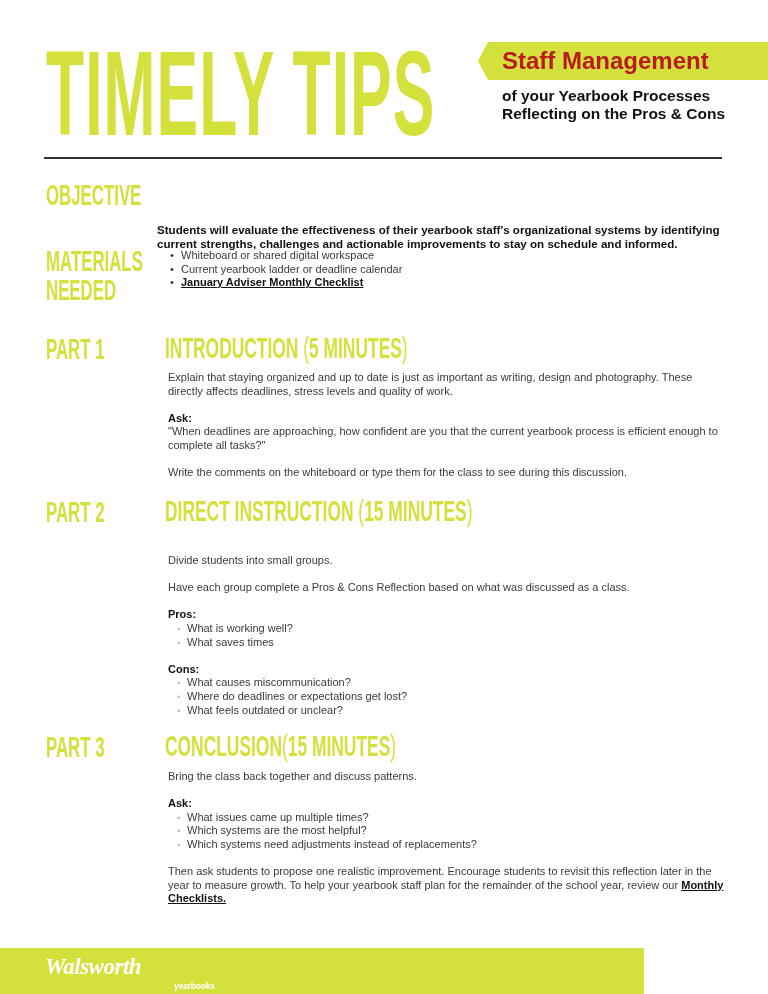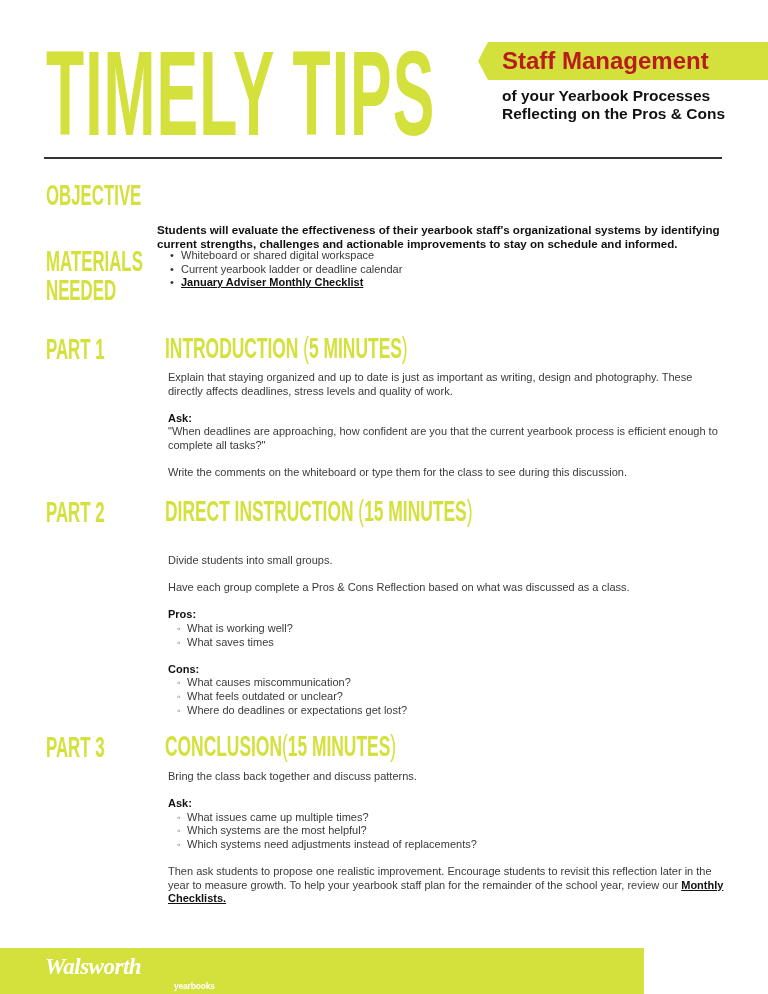--- a/index.html
+++ b/index.html
@@ -140,22 +140,22 @@
   <div class="gap"></div>
   <div class="bold-label">Pros:</div>
   <ul class="sub">
     <li>What is working well?</li>
     <li>What saves times</li>
   </ul>
   <div class="gap"></div>
   <div class="bold-label">Cons:</div>
   <ul class="sub">
     <li>What causes miscommunication?</li>
+    <li>Where do deadlines or expectations get lost?</li>
     <li>What feels outdated or unclear?</li>
-    <li>Where do deadlines or expectations get lost?</li>
   </ul>
 </div>
 
 <div class="condensed side-label" style="top:733px;">PART 3</div>
 <div class="condensed part-heading" style="top:731px;">
   <span>CONCLUSION</span><span class="paren">(</span><span>15 MINUTES</span><span class="paren">)</span>
 </div>
 <div class="body-text" style="top:770px;">
   <div>Bring the class back together and discuss patterns.</div>
   <div class="gap"></div>

